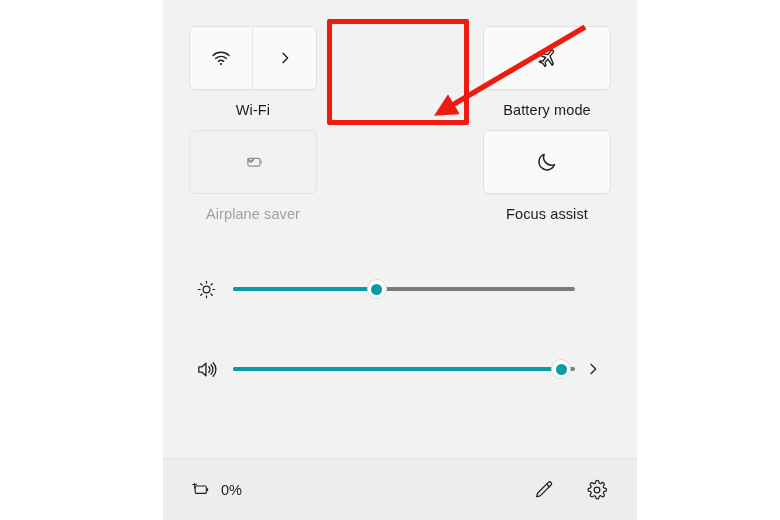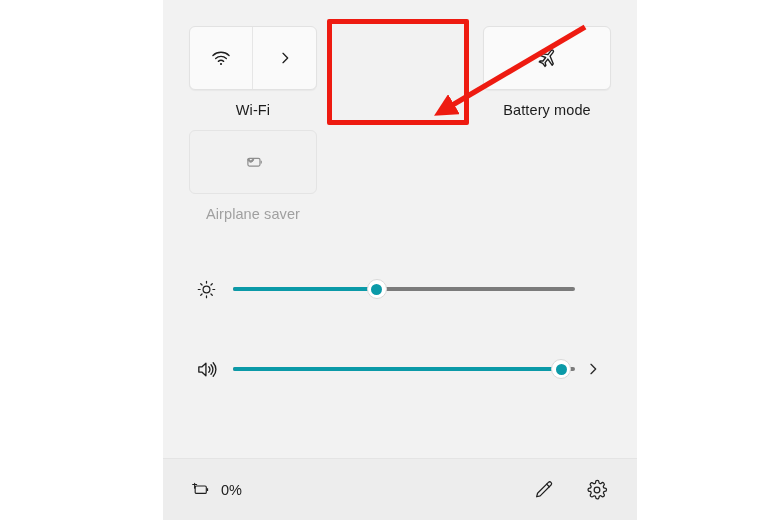--- a/index.html
+++ b/index.html
@@ -300,20 +300,30 @@
                 <rect x="8.5" y="10" width="13" height="8.4" rx="1.6"></rect>
                 <path d="M22.3 12.7v3h1.2v-3z" fill="#8e8e8e" stroke="none"></path>
                 <path d="M11.6 14.2c-1.9-.2-3.1-1.5-3.2-3.4 1.9.2 3.1 1.5 3.2 3.4z" fill="#8e8e8e" stroke="#8e8e8e" stroke-width="1"></path>
                 <path d="M11.6 14.2c.1-1.9 1.3-3.2 3.2-3.4-.1 1.9-1.3 3.2-3.2 3.4z" fill="#8e8e8e" stroke="#8e8e8e" stroke-width="1"></path>
               </svg>
             </span>
           </div>
           <div class="tile-label dim">Airplane saver</div>
         </div>
 
+        <div class="tile-cell">
+          <div class="tile">
+            <span>
+              <svg width="24" height="24" viewBox="0 0 24 24" fill="none" stroke="#1f1f1f" stroke-width="1.5" stroke-linejoin="round">
+                <path d="M19.5 14.6A8 8 0 0 1 9.1 4.4a8 8 0 1 0 10.4 10.2z"></path>
+              </svg>
+            </span>
+          </div>
+          <div class="tile-label">Focus assist</div>
+        </div>
 
       </div>
     </div>
 
     <div id="sliders-area">
 
       <div class="slider-row">
         <div class="slider-icon">
           <svg width="21" height="21" viewBox="0 0 24 24" fill="none" stroke="#1f1f1f" stroke-width="1.4" stroke-linecap="round">
             <circle cx="12" cy="12" r="3.9"></circle>

